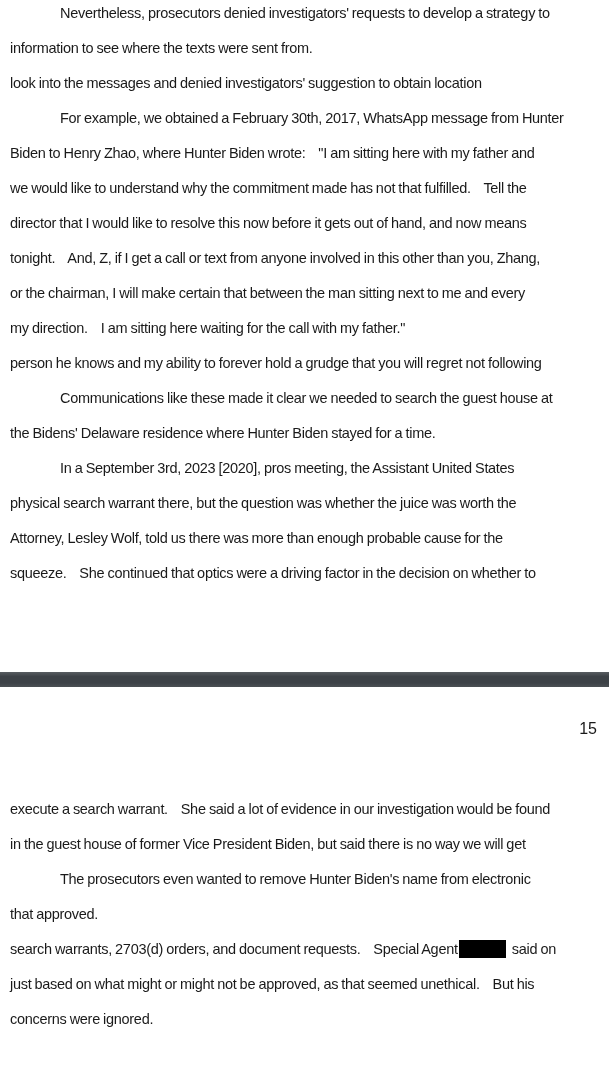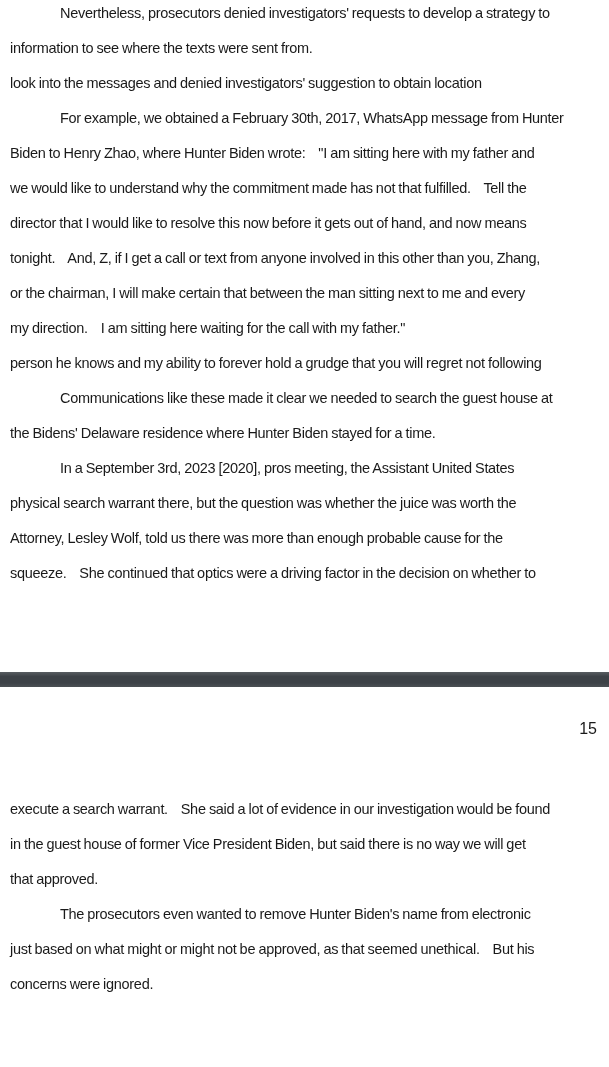--- a/index.html
+++ b/index.html
@@ -84,17 +84,18 @@
   <div class="line">squeeze.    She continued that optics were a driving factor in the decision on whether to</div>
 </div>
 
 <div class="separator"></div>
 
 <div class="page-number">15</div>
 
 <div class="doc-text" id="page2-text">
   <div class="line">execute a search warrant.    She said a lot of evidence in our investigation would be found</div>
   <div class="line">in the guest house of former Vice President Biden, but said there is no way we will get</div>
+  <div class="line indent">The prosecutors even wanted to remove Hunter Biden's name from electronic</div>
   <div class="line">that approved.</div>
-  <div class="line indent">The prosecutors even wanted to remove Hunter Biden's name from electronic</div>
+  <div class="line"><span>search warrants, 2703(d) orders, and document requests.    Special Agent</span><span class="redaction"></span><span> said on</span></div>
   <div class="line">just based on what might or might not be approved, as that seemed unethical.    But his</div>
   <div class="line">concerns were ignored.</div>
 </div>
 
 </body></html>

